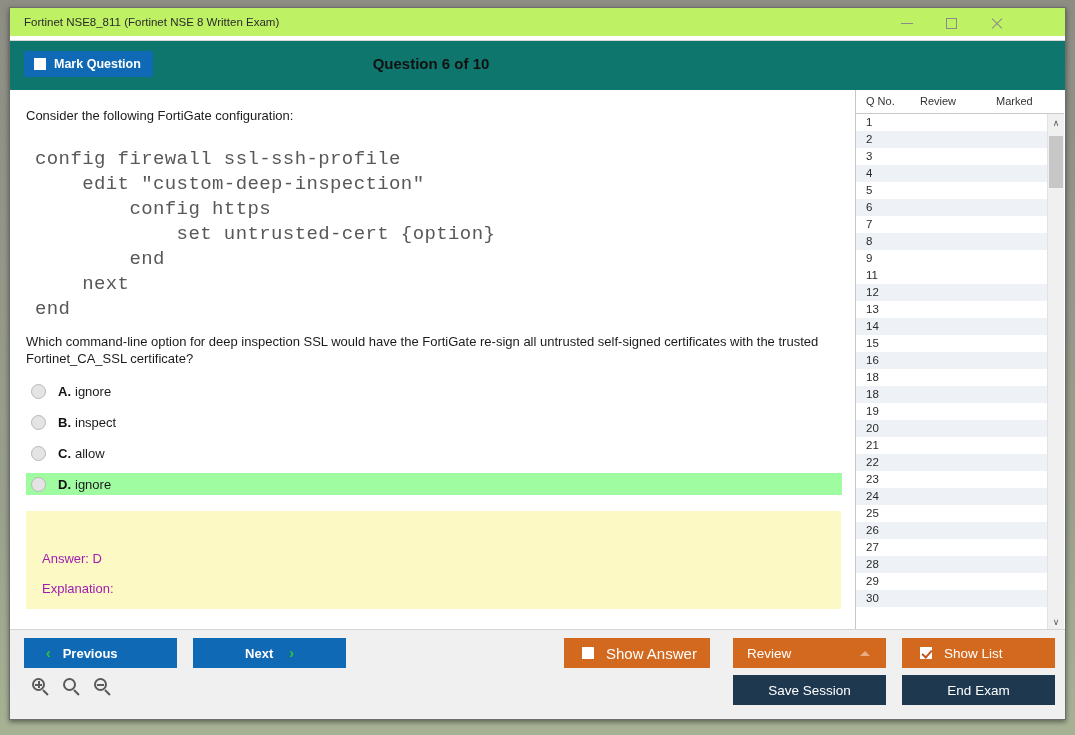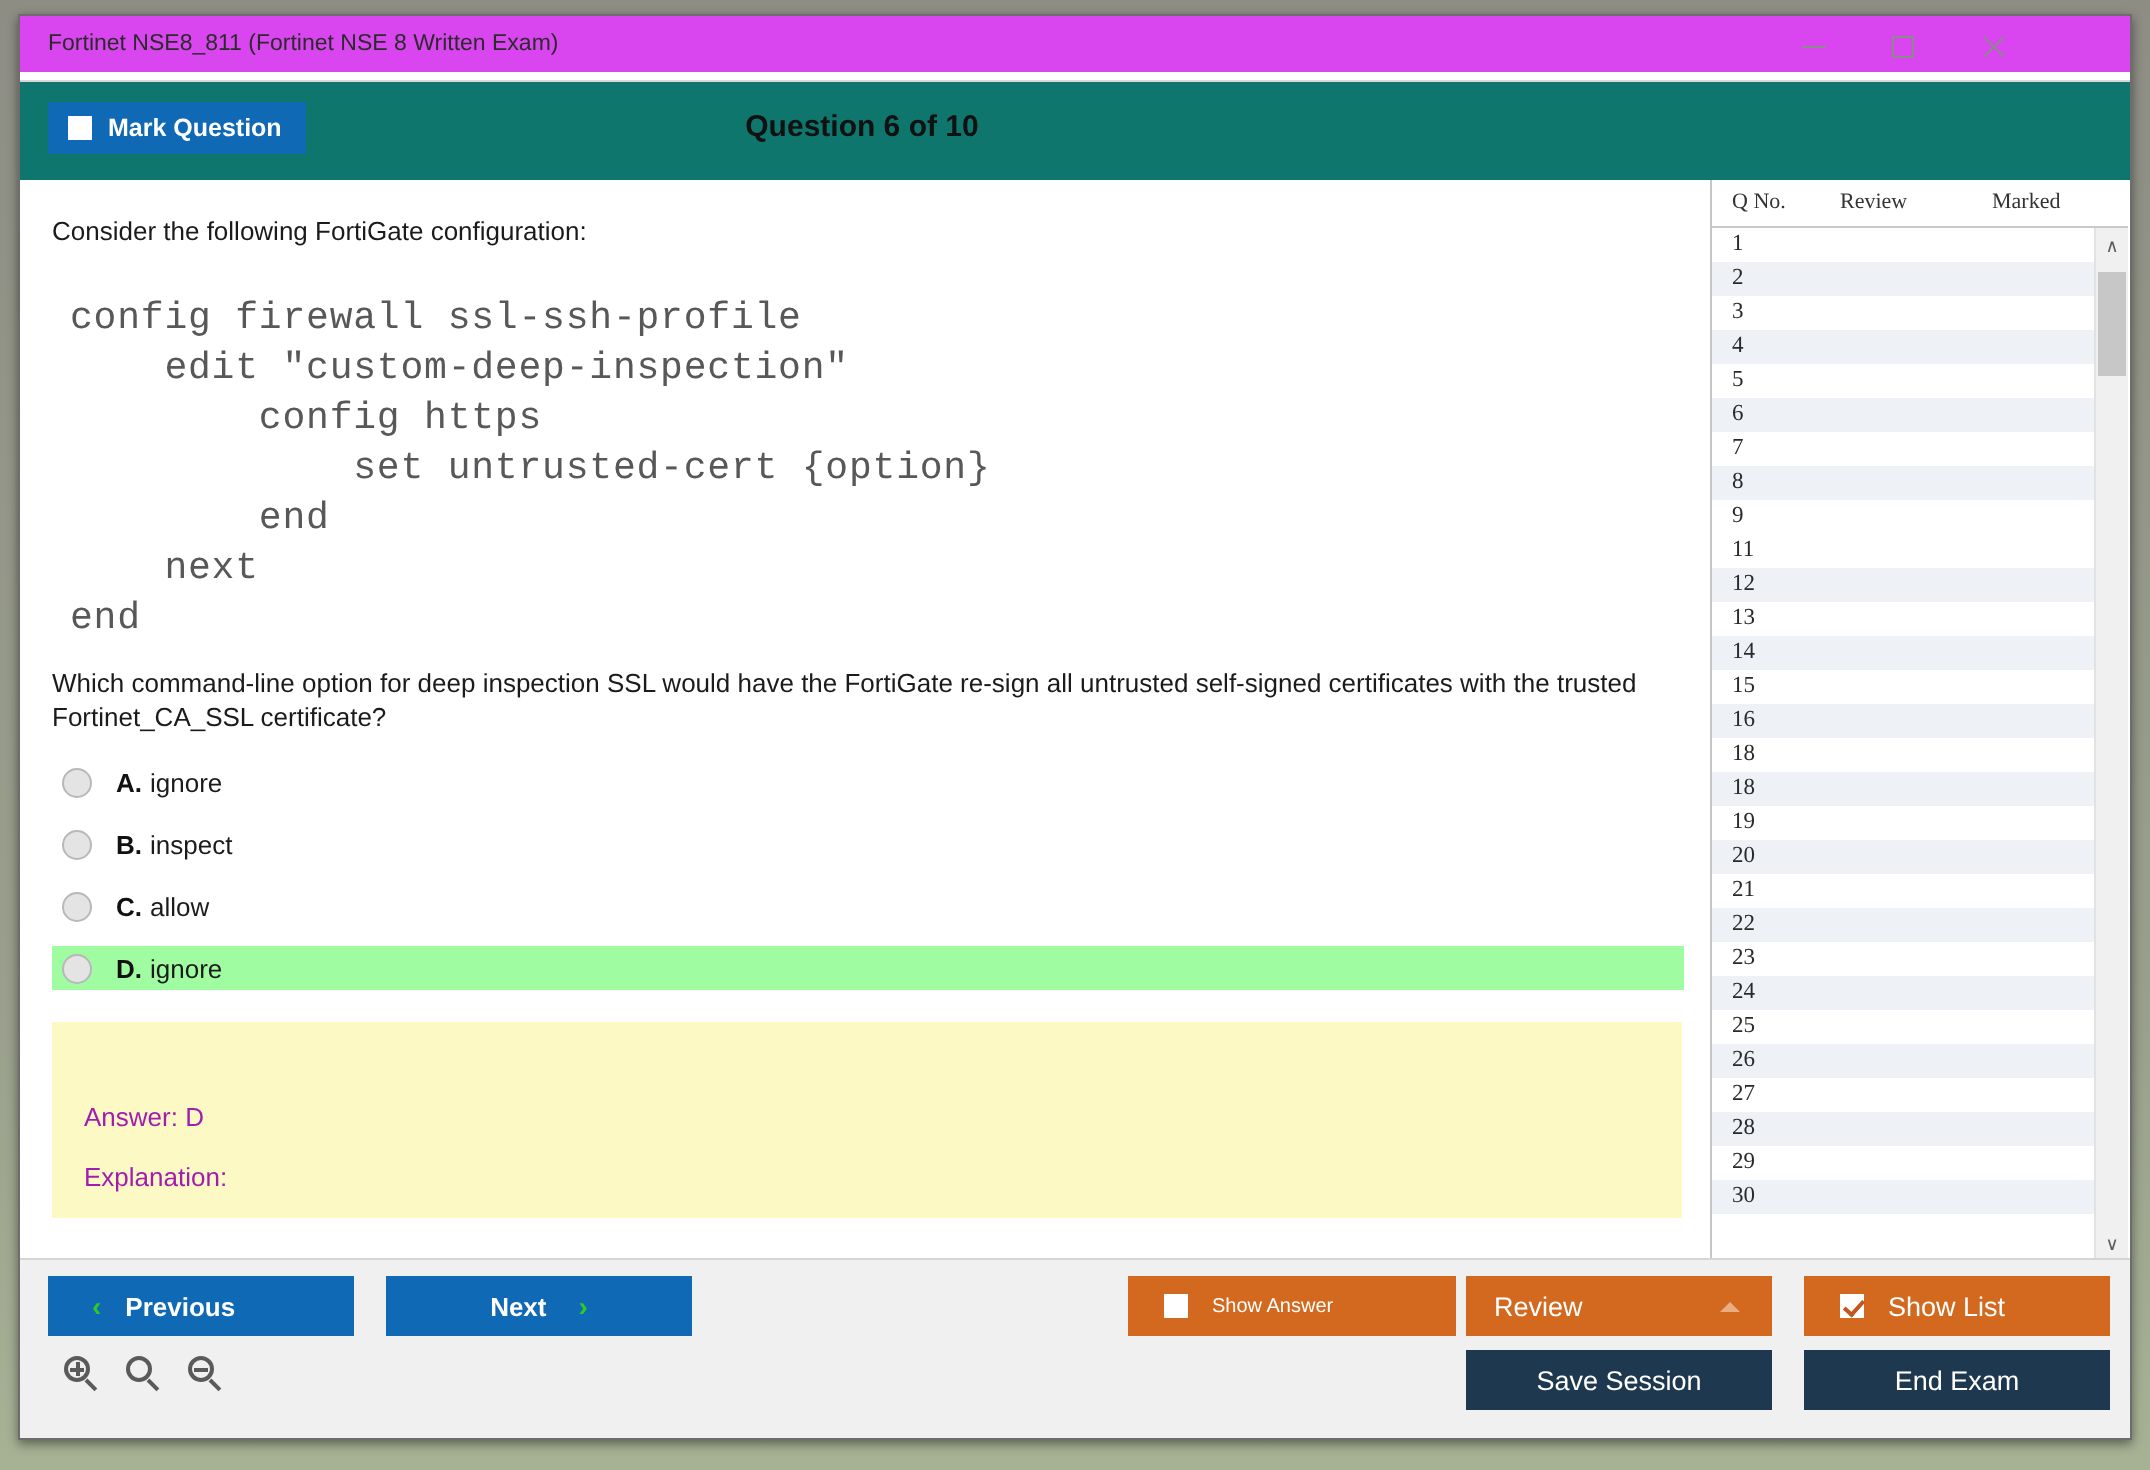--- a/index.html
+++ b/index.html
@@ -34,21 +34,21 @@
     box-sizing: border-box;
     overflow: hidden;
   }
 
   
   #titlebar {
     position: absolute;
     left: 0; top: 0;
     width: 100%;
     height: 28px;
-    background: #d946ef;
+    background: #bef264;
     box-sizing: border-box;
     padding-left: 44px;
   }
   #titlebar .title-text {
     position: absolute;
     left: 14px;
     top: 8px;
     font-size: 11.5px;
     color: #2b2b2b;
     white-space: nowrap;
@@ -225,21 +225,20 @@
   #list-panel {
     position: absolute;
     right: 1px;
     top: 82px;
     width: 209px;
     height: 540px;
     background: #ffffff;
     border-left: 1px solid #c6c6c6;
     box-sizing: border-box;
     overflow: hidden;
-    font-family: Liberation Serif, serif;
   }
   #list-header {
     position: relative;
     height: 23px;
     background: #ffffff;
     border-bottom: 1px solid #c9c9c9;
     font-size: 11px;
     color: #333;
   }
   #list-header span { position: absolute; top: 5px; }
@@ -333,23 +332,23 @@
     left: 14px; top: 8px; width: 153px; height: 30px;
     justify-content: flex-start; padding-left: 22px; gap: 12px;
   }
   #btn-next {
     left: 183px; top: 8px; width: 153px; height: 30px;
     justify-content: center; gap: 16px;
   }
   .chev { color: #2ecc20; font-size: 14px; font-weight: bold; }
 
   #btn-show-answer {
-    left: 554px; top: 8px; width: 164px; height: 30px;
+    left: 554px; top: 8px; width: 146px; height: 30px;
     justify-content: flex-start; padding-left: 18px; gap: 12px;
-    font-weight: normal; font-size: 10px;
+    font-weight: normal; font-size: 15px;
   }
   #btn-review {
     left: 723px; top: 8px; width: 153px; height: 30px;
     justify-content: flex-start; padding-left: 14px;
     font-weight: normal; font-size: 13.5px;
   }
   #review-caret {
     position: absolute;
     right: 16px; top: 13px;
     width: 0; height: 0;

